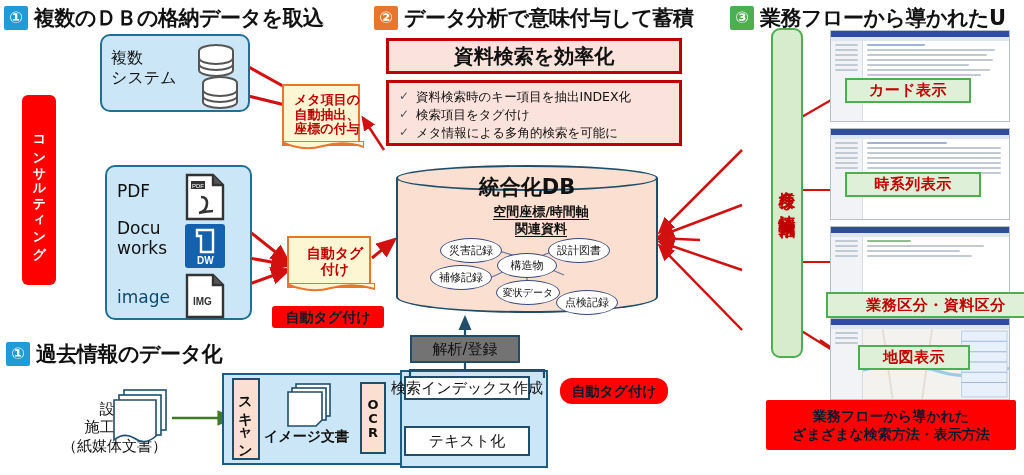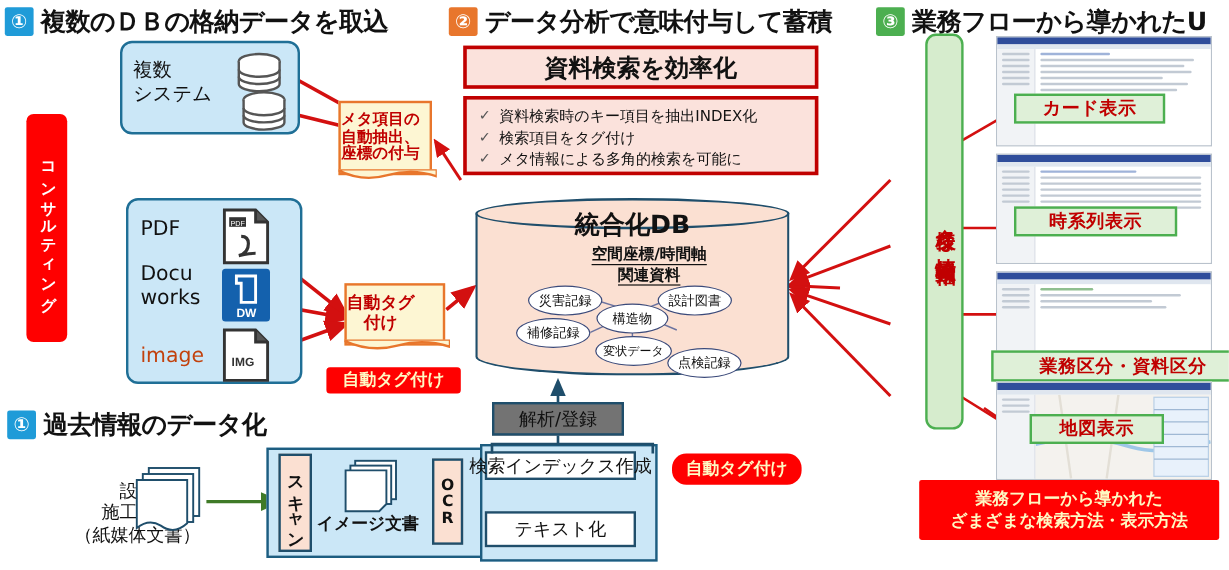--- a/index.html
+++ b/index.html
@@ -49,29 +49,29 @@
   }
 
   .caption-blue {
     color: #1f6f96; font-size: 15px; font-weight: bold; line-height: 1.12;
   }
 
   
   .note {
     background: #fdf6d3; border: 2px solid #e8762c;
     color: #c00000; font-weight: bold; text-align: center;
-    display: flex; align-items: center; justify-content: flex-start;
-    line-height: 1.12; font-size: 13px;
+    display: flex; align-items: center; justify-content: center;
+    line-height: 1.12; font-size: 13px; padding-left: 12px;
   }
   .note-wave {
     position: absolute; left: -2px; right: -2px; bottom: -9px; height: 12px;
   }
 
   .redpill {
-    background: #ff0000; color: #fef9c3; font-weight: bold; font-size: 14px;
+    background: #ff0000; color: #0f172a; font-weight: bold; font-size: 14px;
     display: flex; align-items: center; justify-content: center;
     border-radius: 3px; line-height: 1.15; text-align: center;
   }
   .redpill.round { border-radius: 2px; font-size: 14px; padding: 4px 8px; }
 
   
   .panel-head {
     background: #fbe2dc; border: 3px solid #c00000;
     display: flex; align-items: center; justify-content: center;
     font-size: 20px; font-weight: bold; color: #111;
@@ -271,21 +271,21 @@
         <path d="M9,16 A17,6 0 0 0 43,16" fill="none"></path>
         <path d="M9,22 A17,6 0 0 0 43,22" fill="none"></path>
       </g>
     </svg>
   </div>
 
   <div class="abs bluebox" style="left:105px; top:165px; width:147px; height:155px;">
     <div style="position:absolute; left:10px; top:14px; font-size:17px; color:#111;">PDF</div>
     <div style="position:absolute; left:10px; top:52px; font-size:17px; color:#111; line-height:1.15; white-space:pre;">Docu
 works</div>
-    <div style="position:absolute; left:10px; top:120px; font-size:17px; color:#c2410c;">image</div>
+    <div style="position:absolute; left:10px; top:120px; font-size:17px; color:#0c4a6e;">image</div>
 
     <svg class="fileicon" style="left:76px; top:6px;" width="44" height="50" viewBox="0 0 44 50">
       <path d="M4,2 L30,2 L40,12 L40,46 L4,46 Z" fill="#fff" stroke="#333" stroke-width="2.4"></path>
       <path d="M30,2 L30,12 L40,12" fill="#555" stroke="#333" stroke-width="2.4"></path>
       <rect x="8" y="8" width="14" height="8" fill="#333"></rect>
       <text x="9" y="15" font-size="6" fill="#fff" font-family="sans-serif">PDF</text>
       <path d="M18,24 q6,0 6,6 q0,8 -8,10 q10,-2 14,-2" fill="none" stroke="#333" stroke-width="2.6"></path>
     </svg>
 
     <svg class="fileicon" style="left:76px; top:55px;" width="44" height="50" viewBox="0 0 44 50">

